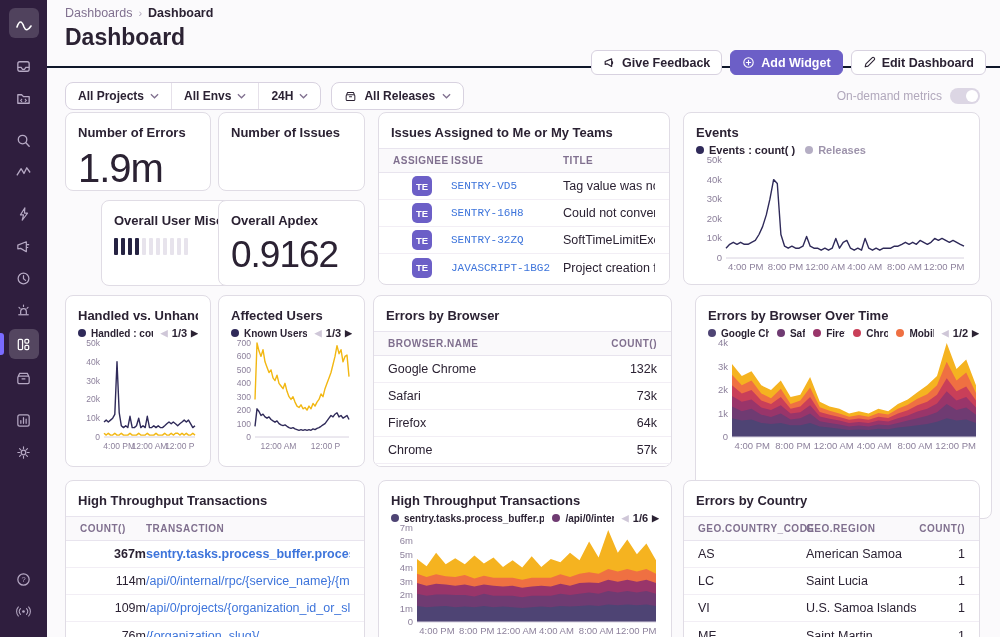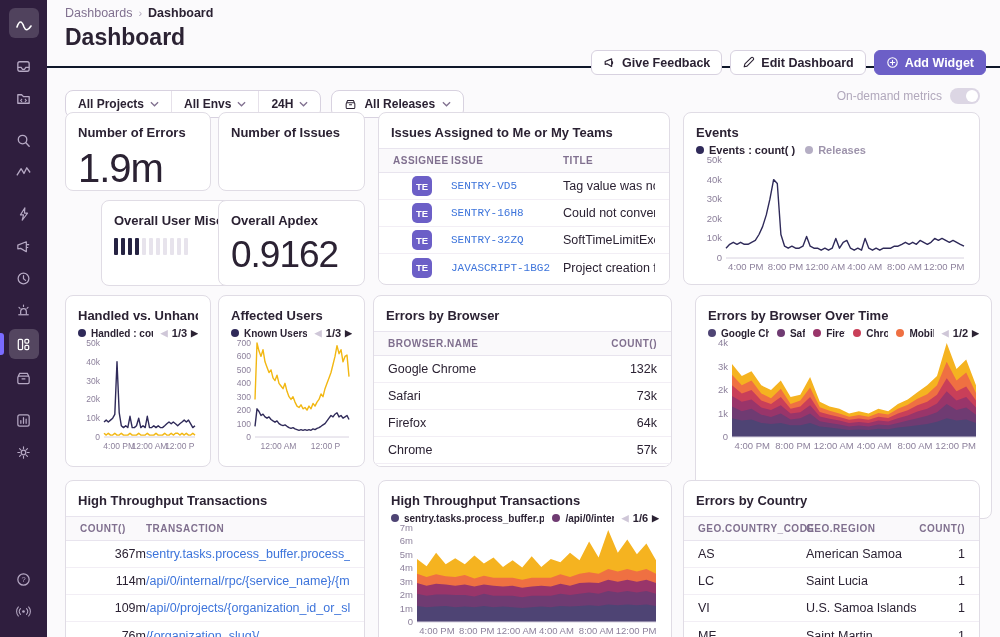--- a/index.html
+++ b/index.html
@@ -23,21 +23,21 @@
   .crumbs { position:absolute; left:18px; top:6px; font-size:12.5px; color:#80708f; display:flex; gap:6px; align-items:center; }
   .crumbs .sep { color:#b1a8bc; font-size:11px; }
   .crumbs .cur { color:#2b2233; font-weight:600; }
   .page-title { position:absolute; left:18px; top:24px; font-size:23px; font-weight:700; color:#2b2233; }
   .hdr-btns { position:absolute; right:14px; top:2px; display:flex; gap:8px; }
   .btn { display:flex; align-items:center; gap:6px; height:25px; padding:0 11px; background:#fff; border:1px solid #d8d2e0; border-radius:6px; font-size:12.5px; font-weight:600; color:#2b2233; cursor:pointer;margin-top:48px; }
   .btn.primary { background:#6c5fc7; border-color:#6c5fc7; color:#fff; }
   .btn svg { display:block; }
 
   
-  .filterbar { position:absolute; left:18px; top:82px; display:flex; gap:10px;margin-top:8px; }
+  .filterbar { position:absolute; left:18px; top:82px; display:flex; gap:10px; }
   .pillgroup { display:flex; background:#fff; border:1px solid #d8d2e0; border-radius:8px; height:28px; overflow:hidden; }
   .pill { display:flex; align-items:center; gap:6px; padding:0 12px; font-size:12px; font-weight:600; color:#2b2233; border-right:1px solid #e6e1ea; cursor:pointer; }
   .pillgroup .pill:last-child { border-right:none; }
   .pill-single { display:flex; align-items:center; gap:7px; background:#fff; border:1px solid #d8d2e0; border-radius:8px; height:28px; padding:0 12px; font-size:12px; font-weight:600; cursor:pointer; }
   .chev { color:#80708f; }
   .ondemand { position:absolute; right:20px; top:88px; display:flex; align-items:center; gap:8px; font-size:12px; color:#b1a8bc; }
   .toggle { width:30px; height:16px; border-radius:9px; background:#dcd6e4; position:relative; cursor:pointer; }
   .toggle .knob { position:absolute; right:2px; top:2px; width:12px; height:12px; border-radius:50%; background:#fff; }
 
   
@@ -185,32 +185,32 @@
         <span class="cur">Dashboard</span>
       </div>
       <div class="page-title">Dashboard</div>
       <div class="hdr-btns">
         <button class="btn">
           <svg width="13" height="13" viewBox="0 0 18 18">
               <path d="M3 7.5 v4 l3 -0.5 l6 3.5 V4 z M12 7 a3 3 0 0 1 0 5" fill="none" stroke="#2b2233" stroke-width="1.6" stroke-linejoin="round"></path>
             </svg>
           <span>Give Feedback</span>
         </button>
-        <button class="btn">
-          <svg width="13" height="13" viewBox="0 0 18 18">
-              <path d="M3 15 l1 -4 L12.5 2.5 a1.8 1.8 0 0 1 3 3 L7 14 z" fill="none" stroke="#2b2233" stroke-width="1.5" stroke-linejoin="round"></path>
-            </svg>
-          <span>Edit Dashboard</span>
-        </button>
         <button class="btn primary">
           <svg width="13" height="13" viewBox="0 0 18 18">
               <circle cx="9" cy="9" r="6.5" fill="none" stroke="#fff" stroke-width="1.5"></circle>
               <path d="M9 6 v6 M6 9 h6" stroke="#fff" stroke-width="1.5" stroke-linecap="round"></path>
             </svg>
           <span>Add Widget</span>
+        </button>
+        <button class="btn">
+          <svg width="13" height="13" viewBox="0 0 18 18">
+              <path d="M3 15 l1 -4 L12.5 2.5 a1.8 1.8 0 0 1 3 3 L7 14 z" fill="none" stroke="#2b2233" stroke-width="1.5" stroke-linejoin="round"></path>
+            </svg>
+          <span>Edit Dashboard</span>
         </button>
       </div>
     </div>
 
     <div class="filterbar">
       <div class="pillgroup">
         <div class="pill">
           <span>All Projects</span>
           <svg class="chev" width="9" height="6" viewBox="0 0 10 6">
               <path d="M1 1 L5 5 L9 1" fill="none" stroke="currentColor" stroke-width="1.4"></path>
@@ -478,21 +478,21 @@
             </svg></div>
       </div>
 
       <div class="card" style="left:18px; top:480px; width:300px; height:172px;">
         <div class="w-title">High Throughput Transactions</div>
         <div class="tbl">
             <div class="t-head" style="grid-template-columns: 66px 1fr;">
               <span class="h">COUNT()</span>
               <span class="h">TRANSACTION</span>
             </div>
-            <div class="t-row" style="grid-template-columns: 66px 1fr;">
+            <div class="t-row" style="grid-template-columns: 66px 1fr; font-weight: bold;">
               <span class="cell right">367m</span>
               <span class="cell link">sentry.tasks.process_buffer.process_incr</span>
             </div>
             <div class="t-row" style="grid-template-columns: 66px 1fr;">
               <span class="cell right">114m</span>
               <span class="cell link">/api/0/internal/rpc/{service_name}/{method_nam</span>
             </div>
             <div class="t-row" style="grid-template-columns: 66px 1fr;">
               <span class="cell right">109m</span>
               <span class="cell link">/api/0/projects/{organization_id_or_slug}/{projec</span>

